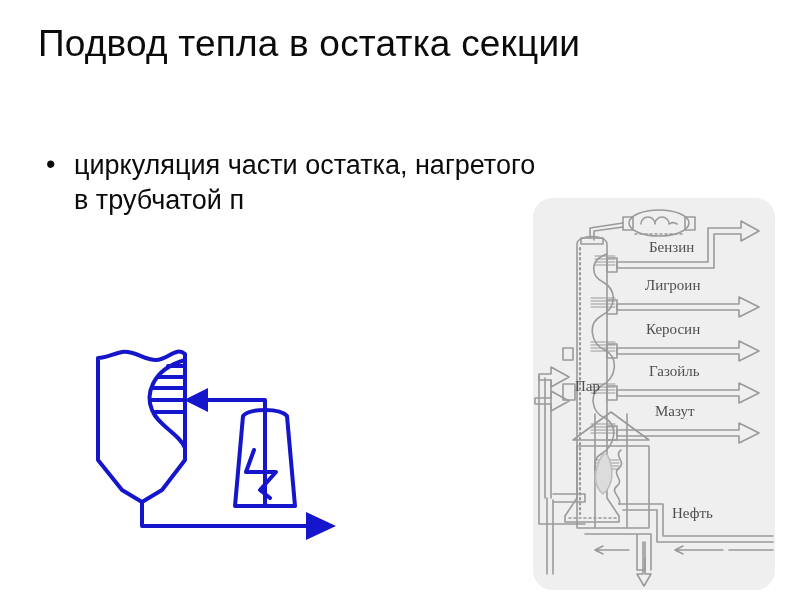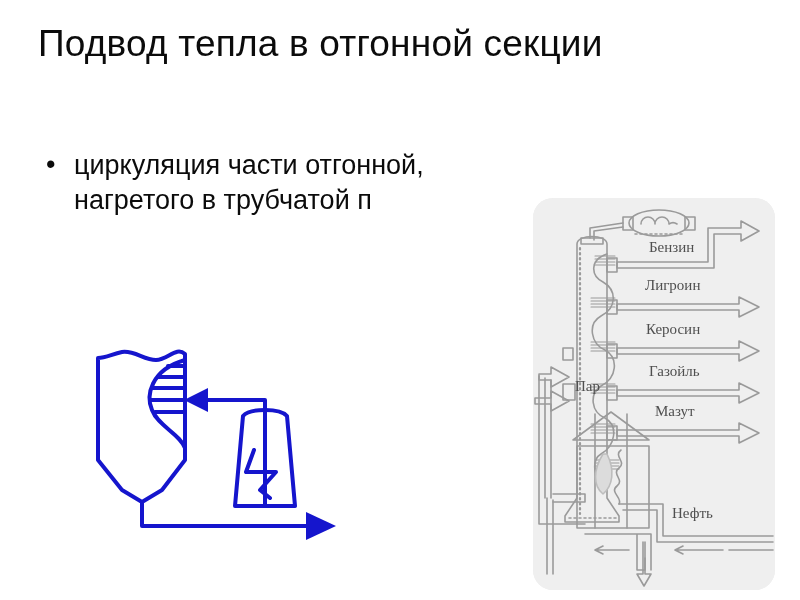--- a/index.html
+++ b/index.html
@@ -81,24 +81,24 @@
   }
   #refinery-panel svg { display: block; }
   .panel-label {
     font-family: "Liberation Serif", serif;
     fill: #4f4f4f;
   }
 </style>
 </head>
 <body>
 
-<div id="slide-title">Подвод тепла в отгонной секции</div>
+<div id="slide-title">Подвод тепла в остатка секции</div>
 
 <ul id="bullet-list">
-  <li class="bullet-item">циркуляция части отгонной, нагретого в трубчатой п</li>
+  <li class="bullet-item">циркуляция части остатка, нагретого в трубчатой п</li>
 </ul>
 
 <div id="blue-diagram">
   <svg width="260" height="215" viewBox="0 0 260 215">
     <g fill="none" stroke="#1515cd" stroke-width="4" stroke-linecap="round" stroke-linejoin="round">
 
       <path d="M 18,28 L 18,130 L 42,160 L 62,172 L 82,160 L 105,130 L 105,24
                C 96,16 88,30 76,30
                C 64,30 54,20 42,22
                C 32,24 26,28 18,28 Z"></path>

